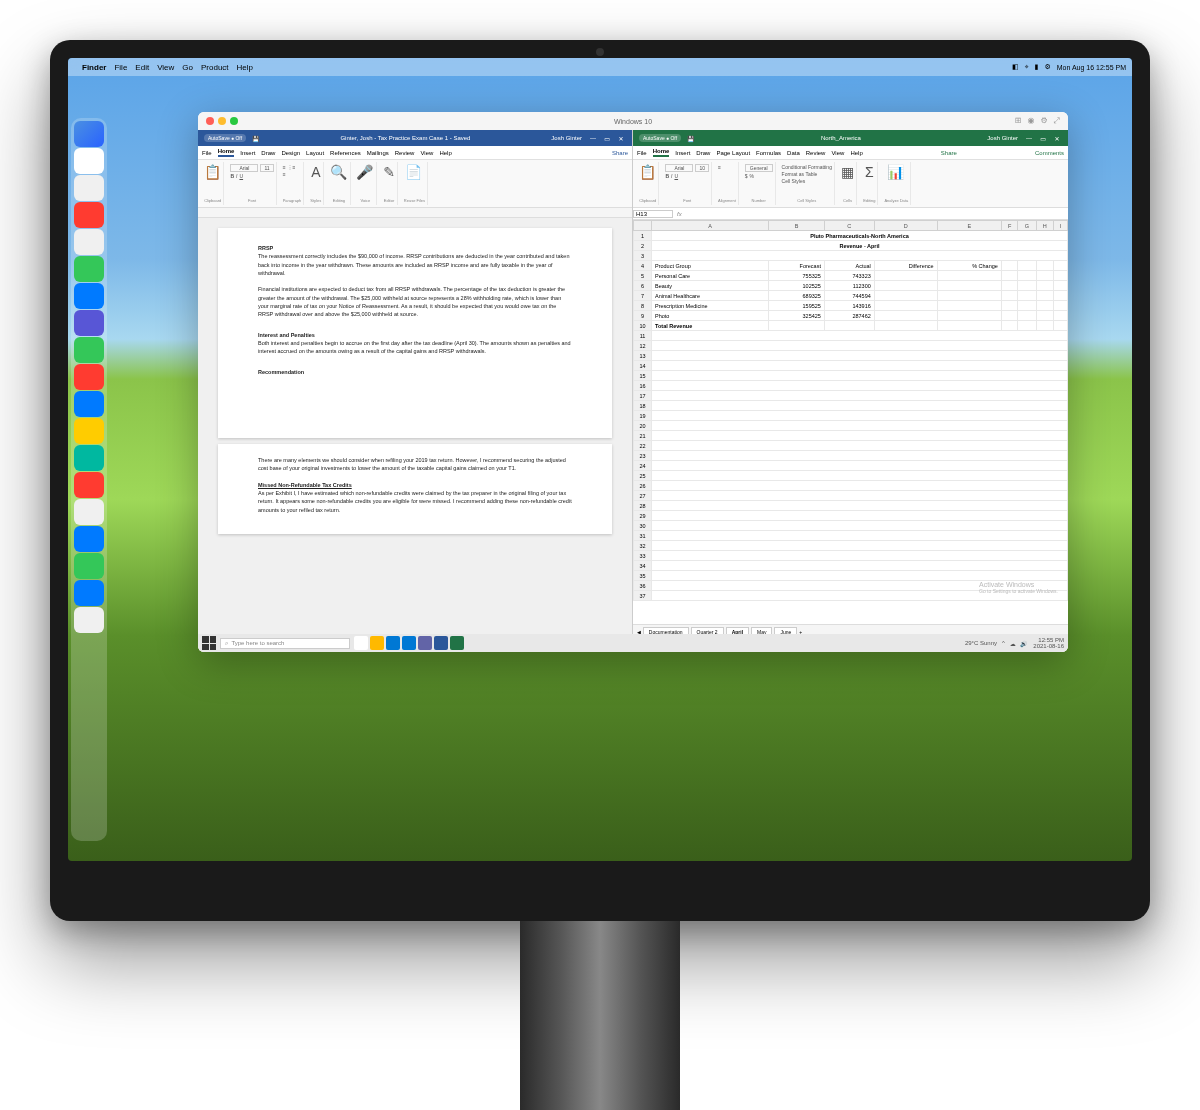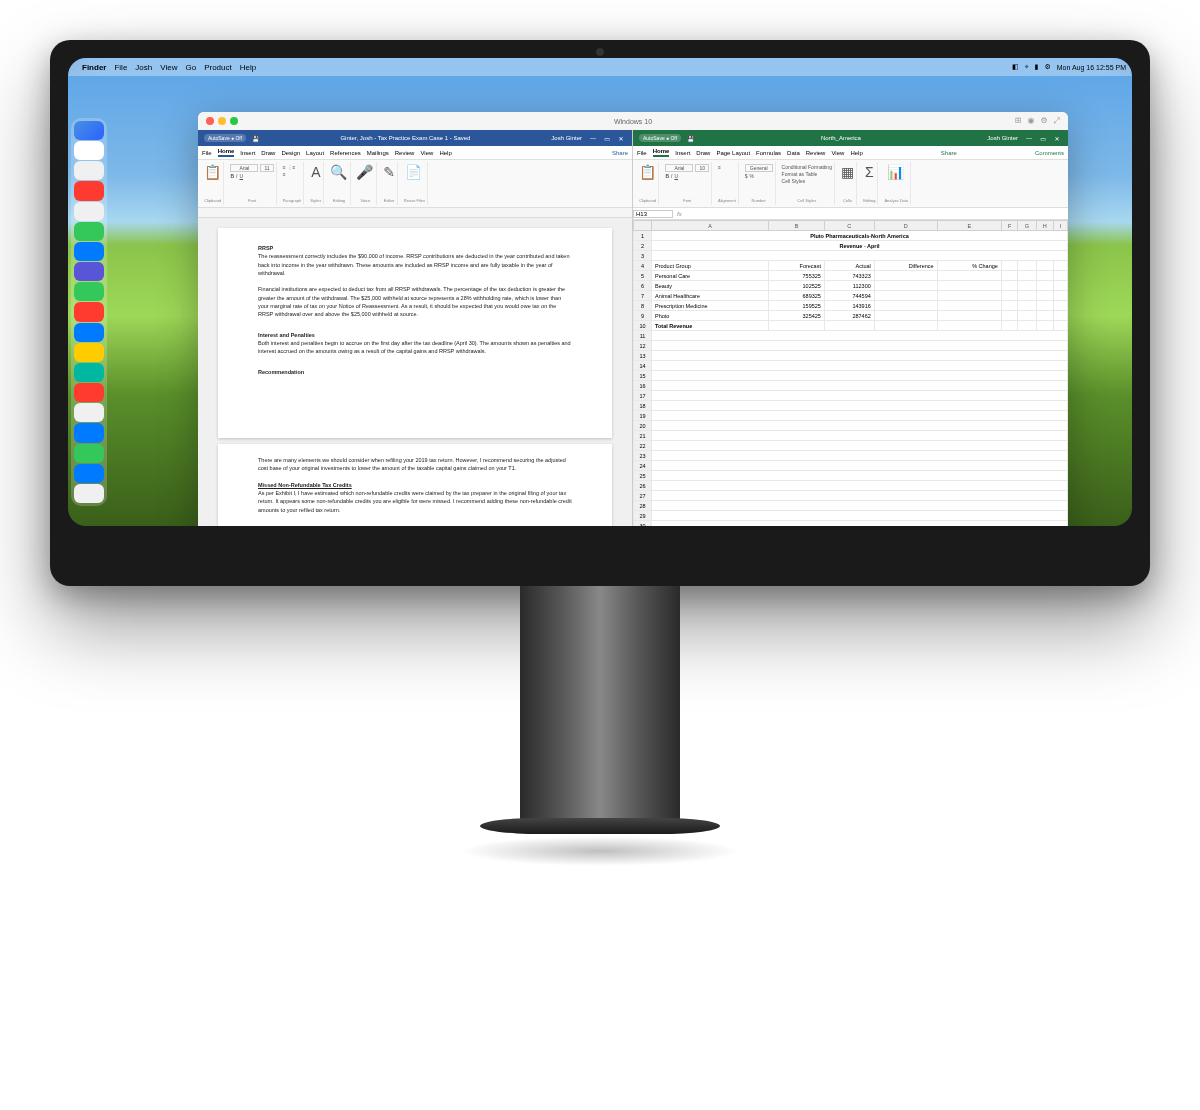--- a/index.html
+++ b/index.html
@@ -1,19 +1,19 @@
 <!DOCTYPE html>
 <html><head>
 <meta charset="utf-8">
 <style>
 *{margin:0;padding:0;box-sizing:border-box;font-family:-apple-system,"Segoe UI",Arial,sans-serif;}
 body{background:#fff;display:flex;justify-content:center;padding-top:40px;}
 .imac{width:1100px;position:relative;}
 .screen-frame{background:#1a1a1a;border-radius:20px;padding:18px 18px 60px 18px;box-shadow:0 40px 80px rgba(0,0,0,.4),0 10px 30px rgba(0,0,0,.3);}
-.screen{width:100%;height:468px;background:linear-gradient(180deg,#5ba4e8 0%,#7db8e8 25%,#a8d8f0 35%,#8bc44a 40%,#9ed858 55%,#5a8f2a 72%,#3a5f1a 100%);border-radius:18px;position:relative;overflow:hidden;text-decoration:underline;}
+.screen{width:100%;height:803px;background:linear-gradient(180deg,#5ba4e8 0%,#7db8e8 25%,#a8d8f0 35%,#8bc44a 40%,#9ed858 55%,#5a8f2a 72%,#3a5f1a 100%);border-radius:4px;position:relative;overflow:hidden;text-decoration:underline;}
 .webcam{width:8px;height:8px;background:#333;border-radius:50%;position:absolute;top:8px;left:50%;transform:translateX(-50%);}
 .stand{width:160px;height:240px;background:linear-gradient(90deg,#2a2a2a,#555,#888,#555,#2a2a2a);margin:0 auto;border-radius:0 0 6px 6px;position:relative;}
 .stand::after{content:"";position:absolute;bottom:-8px;left:-40px;right:-40px;height:16px;background:linear-gradient(180deg,#444,#1a1a1a);border-radius:50%/100%;}
 .shadow{width:280px;height:30px;background:radial-gradient(ellipse,rgba(0,0,0,.25),transparent 70%);margin:10px auto 0;}
 .menubar{position:absolute;top:0;left:0;right:0;height:18px;background:rgba(255,255,255,.35);backdrop-filter:blur(10px);display:flex;align-items:center;justify-content:space-between;padding:0 6px;font-size:8px;color:#000;}
 .menubar-left,.menubar-right{display:flex;gap:8px;align-items:center;}
 .menubar-left span:first-child{font-size:10px;}
 .menubar-right{gap:6px;font-size:7px;}
 .dock{position:absolute;left:3px;top:60px;bottom:20px;width:36px;display:flex;flex-direction:column;gap:1px;padding:3px;background:rgba(255,255,255,.2);border-radius:10px;}
 .dock-item{width:30px;height:26px;border-radius:6px;display:flex;align-items:center;justify-content:center;font-size:14px;}
@@ -90,21 +90,21 @@
 <div class="imac">
  <div class="screen-frame">
   <div class="webcam"></div>
   <div class="screen">
 
    <div class="menubar">
     <div class="menubar-left">
      <span></span>
      <span style="font-weight:600;">Finder</span>
      <span>File</span>
-     <span>Josh</span>
+     <span>Edit</span>
      <span>View</span>
      <span>Go</span>
      <span>Product</span>
      <span>Help</span>
     </div>
     <div class="menubar-right">
      <span>◧</span>
      <span>⌖</span>
      <span>▮</span>
      <span>⚙</span>

